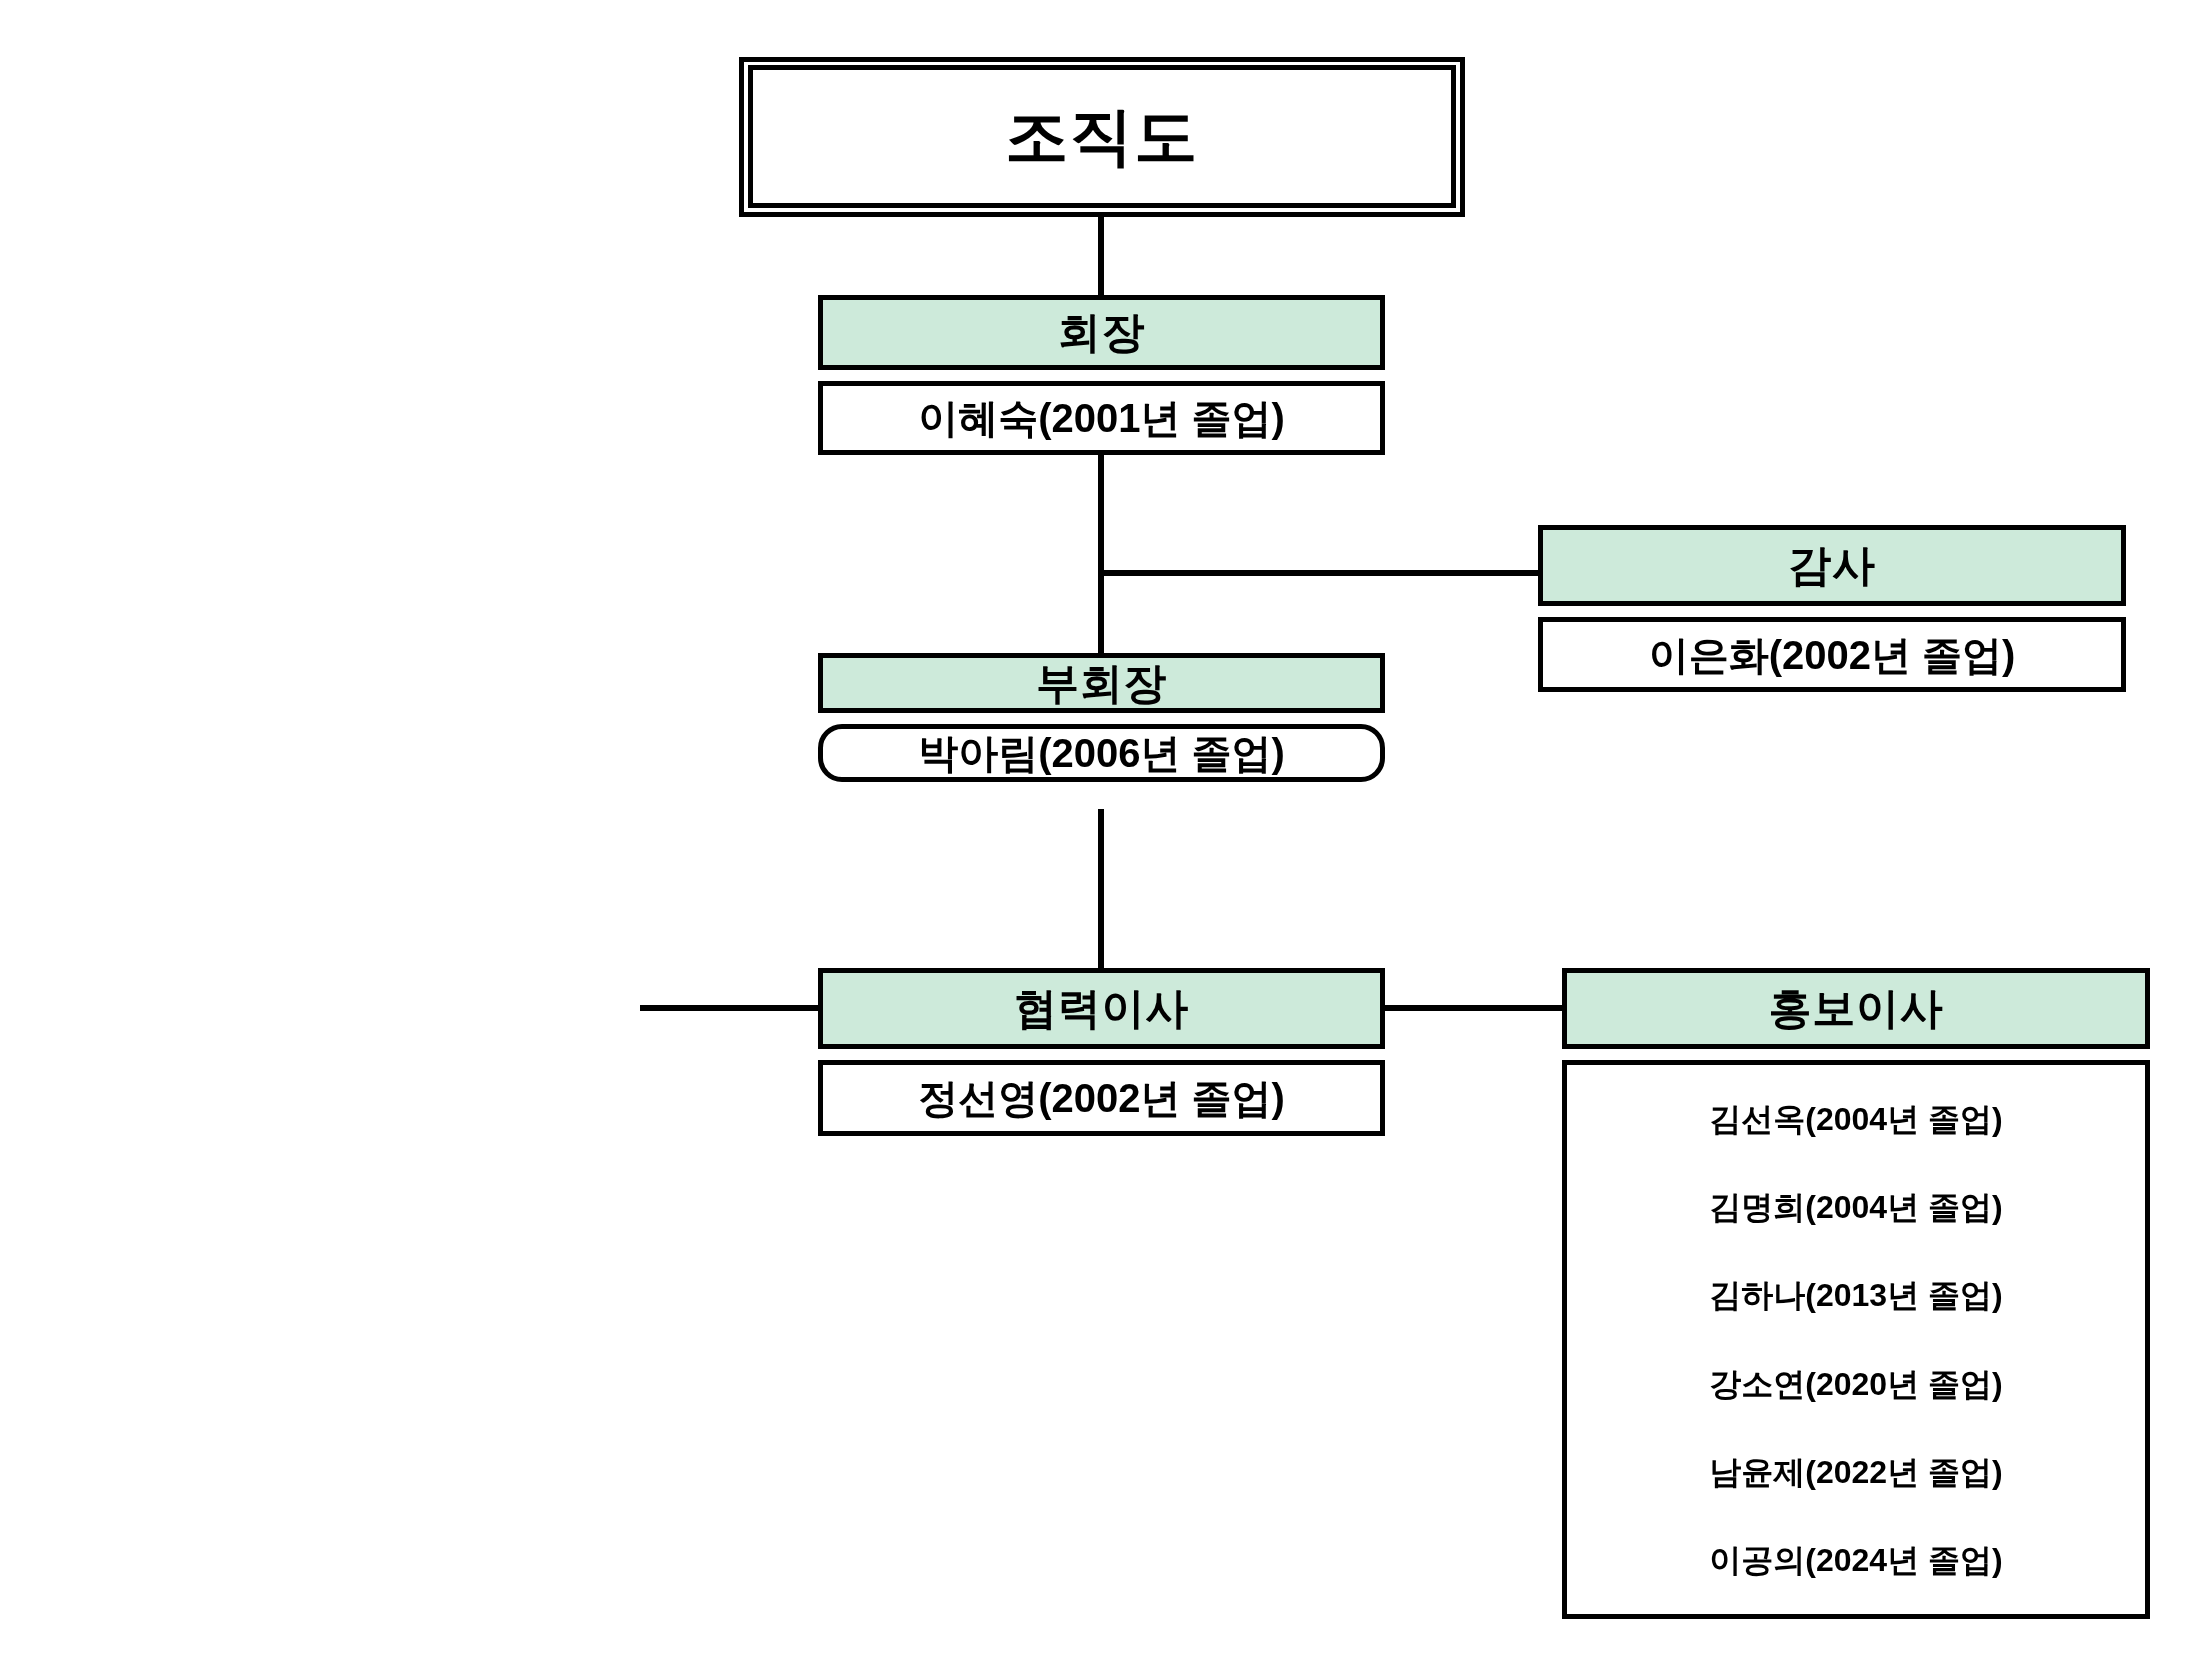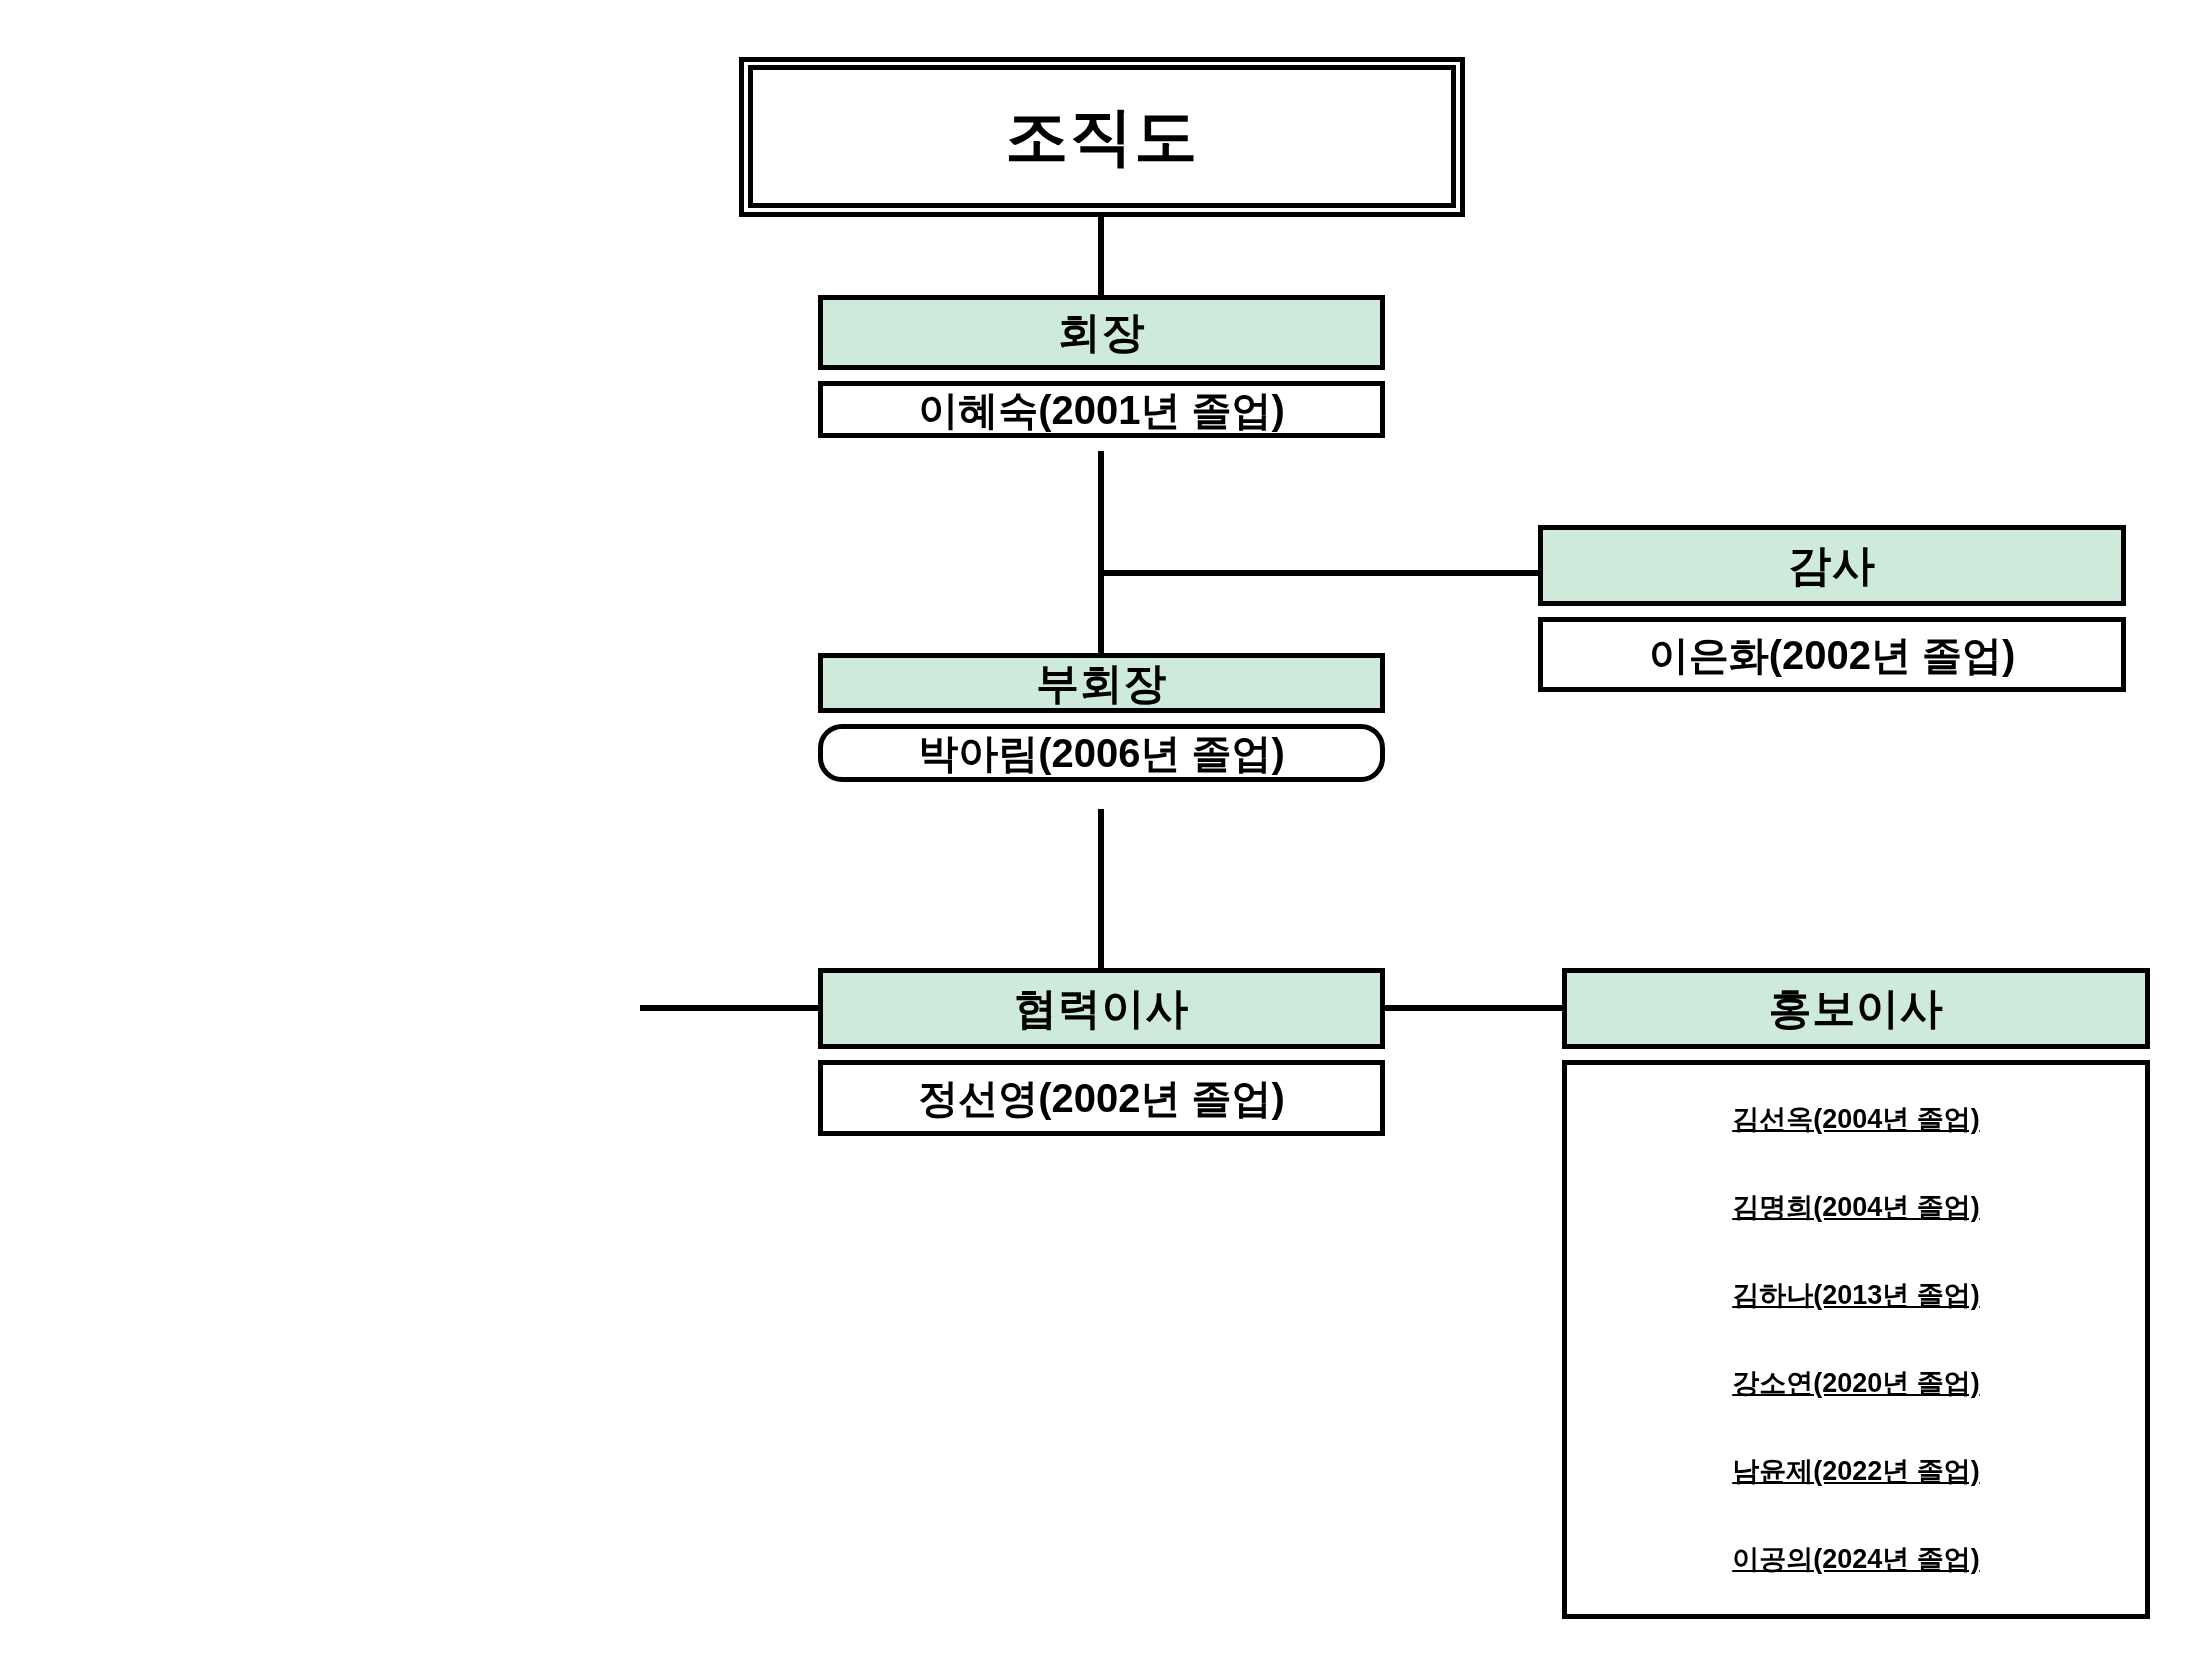--- a/index.html
+++ b/index.html
@@ -87,21 +87,21 @@
     font-weight: bold;
     color: #000000;
     line-height: 1;
     white-space: nowrap;
     text-align: center;
   }
 
   
   #node-chairman { left: 818px; top: 259px; width: 567px; }
   #node-chairman .node-head { height: 75px; }
-  #node-chairman .node-body { height: 57px; margin-top: 11px; }
+  #node-chairman .node-body { height: 74px; margin-top: 11px; }
 
   #node-auditor { left: 1538px; top: 489px; width: 588px; }
   #node-auditor .node-head { height: 81px; }
   #node-auditor .node-body { height: 75px; margin-top: 11px; }
 
   #node-vicechair { left: 818px; top: 617px; width: 567px; }
   #node-vicechair .node-head { height: 60px; }
   #node-vicechair .node-body { height: 58px; margin-top: 11px; border-radius: 24px; }
 
   #node-general { left: 68px; top: 932px; width: 577px; }
@@ -113,21 +113,21 @@
   #node-cooperation .node-body { height: 76px; margin-top: 11px; }
 
   #node-pr { left: 1562px; top: 932px; width: 588px; }
   #node-pr .node-head { height: 81px; }
   #node-pr .node-body {
     height: 559px;
     margin-top: 11px;
     justify-content: space-around;
     padding: 10.3px 0;
   }
-  #node-pr .member { font-size: 27px; text-decoration: underline; }
+  #node-pr .member { font-size: 32px; }
 </style>
 </head>
 <body>
 
 <div id="chart-root">
 
   <div class="conn" style="left:1098px; top:180px; width:5.9px; height:81px;"></div>
 
   <div class="conn" style="left:1098px; top:415px; width:5.9px; height:206px;"></div>
 

